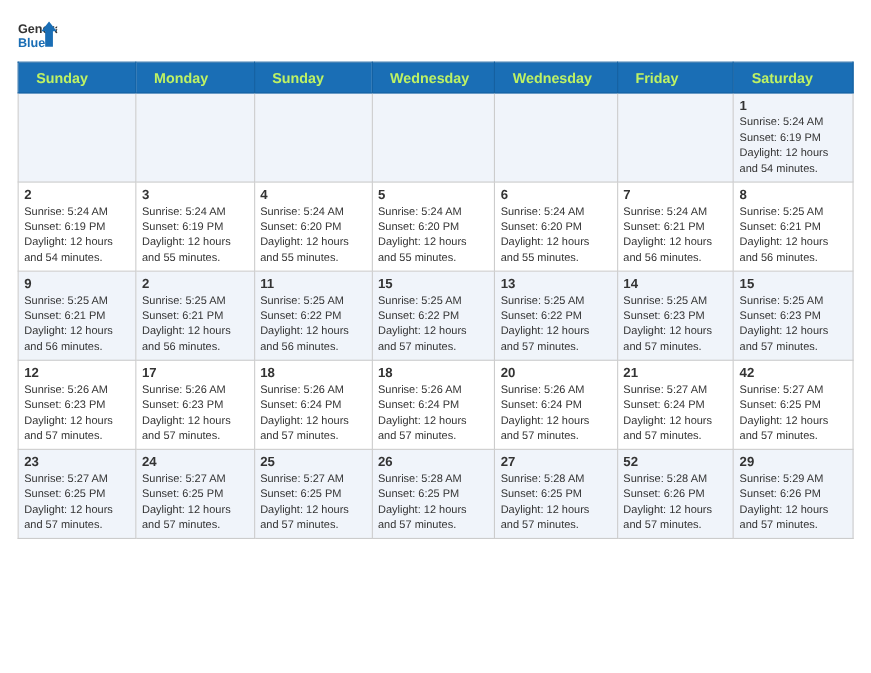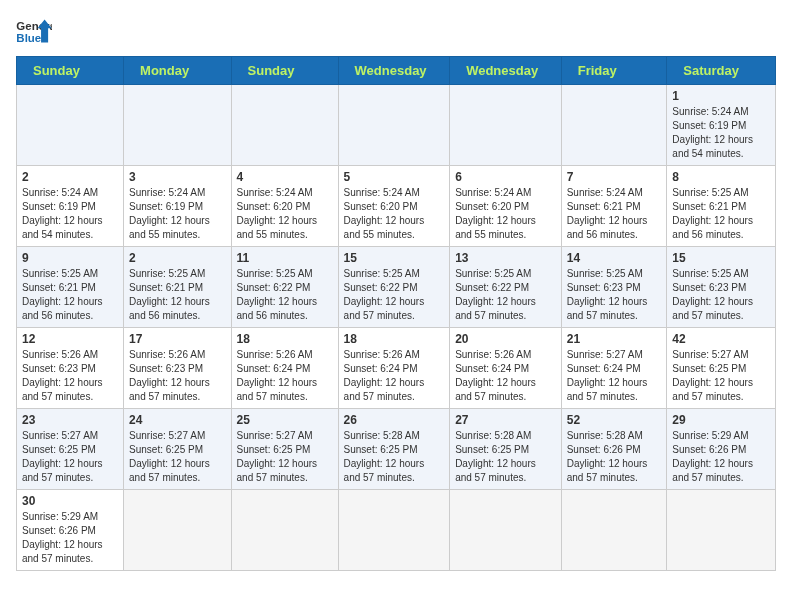--- a/index.html
+++ b/index.html
@@ -320,29 +320,14 @@
 and 57 minutes.</div>
         </td>
         <td>
           <span class="day-number">29</span>
           <div class="day-info" style="white-space: pre-line;">Sunrise: 5:29 AM
 Sunset: 6:26 PM
 Daylight: 12 hours
 and 57 minutes.</div>
         </td>
       </tr>
-      <tr>
-        <td>
-          <span class="day-number">30</span>
-          <div class="day-info" style="white-space: pre-line;">Sunrise: 5:29 AM
-Sunset: 6:26 PM
-Daylight: 12 hours
-and 57 minutes.</div>
-        </td>
-        <td class="empty"></td>
-        <td class="empty"></td>
-        <td class="empty"></td>
-        <td class="empty"></td>
-        <td class="empty"></td>
-        <td class="empty"></td>
-      </tr>
     </tbody>
 </table>
 
 </body></html>

